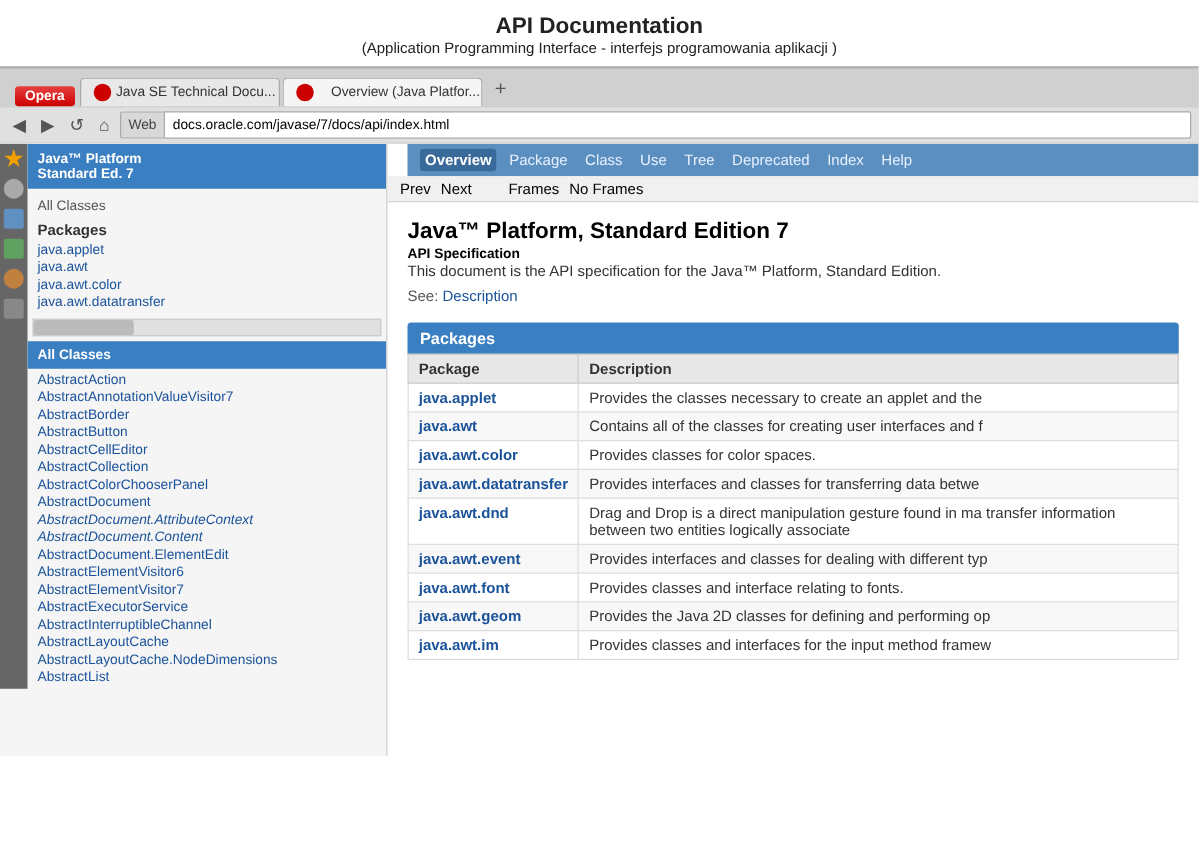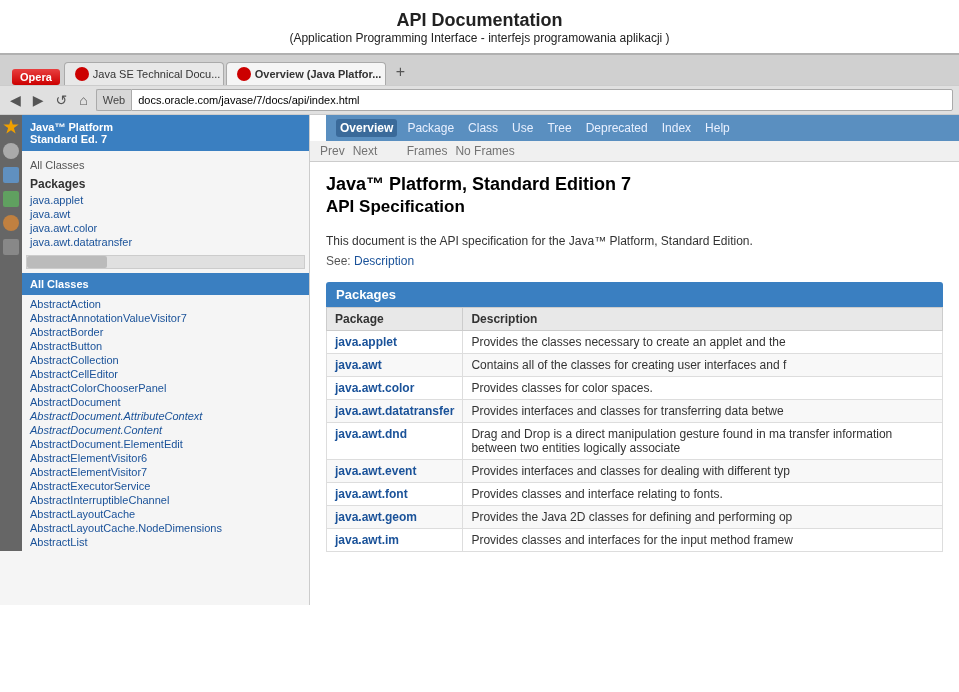--- a/index.html
+++ b/index.html
@@ -44,21 +44,22 @@
       margin-right: 2px;
       max-width: 160px;
       overflow: hidden;
       white-space: nowrap;
       text-overflow: ellipsis;
       cursor: pointer;
       color: #333;
     }
     .tab.active {
       background: #f5f5f5;
-      font-weight: bold;
+      font-weight: normal;
+      gap: 10px;
     }
     .tab-icon {
       width: 14px;
       height: 14px;
       border-radius: 50%;
       margin-right: 4px;
       flex-shrink: 0;
     }
     .tab-new {
       padding: 4px 8px;
@@ -267,44 +268,44 @@
     .docs-subnav {
       background: #f0f0f0;
       border-bottom: 1px solid #ccc;
       padding: 3px 10px;
       display: flex;
       align-items: center;
       gap: 8px;
       font-size: 12px;
     }
     .subnav-link {
-      color: #737373;
+      color: #000000;
       text-decoration: none;
       cursor: pointer;
       text-align: right;
     }
     .subnav-sep { color: #999; }
 
     .docs-content {
       flex: 1;
       overflow-y: auto;
       padding: 12px 16px;
       background: #fff;
     }
 
     .docs-title {
       font-size: 18px;
       font-weight: bold;
       margin-bottom: 2px;
       color: #000;
     }
     .docs-subtitle {
-      font-size: 17px;
-      font-weight: bold;
-      margin-bottom: 17px;
+      font-size: 11px;
+      font-weight: bold;
+      margin-bottom: 1px;
       color: #000;
     }
     .docs-description {
       font-size: 12px;
       color: #333;
       margin-bottom: 6px;
     }
     .docs-see-link {
       font-size: 12px;
       color: #1a5299;
@@ -433,22 +434,22 @@
           <div style="width:80px; height:12px; background:#bbb; border-radius:2px;"></div>
         </div>
 
         <div class="all-classes-section">All Classes</div>
 
         <div class="class-list">
           <a class="class-item">AbstractAction</a>
           <a class="class-item">AbstractAnnotationValueVisitor7</a>
           <a class="class-item">AbstractBorder</a>
           <a class="class-item">AbstractButton</a>
+          <a class="class-item">AbstractCellEditor</a>
           <a class="class-item">AbstractCollection</a>
-          <a class="class-item">AbstractCellEditor</a>
           <a class="class-item">AbstractColorChooserPanel</a>
           <a class="class-item">AbstractDocument</a>
           <a class="class-item italic">AbstractDocument.AttributeContext</a>
           <a class="class-item italic">AbstractDocument.Content</a>
           <a class="class-item">AbstractDocument.ElementEdit</a>
           <a class="class-item">AbstractElementVisitor6</a>
           <a class="class-item">AbstractElementVisitor7</a>
           <a class="class-item">AbstractExecutorService</a>
           <a class="class-item">AbstractInterruptibleChannel</a>
           <a class="class-item">AbstractLayoutCache</a>

